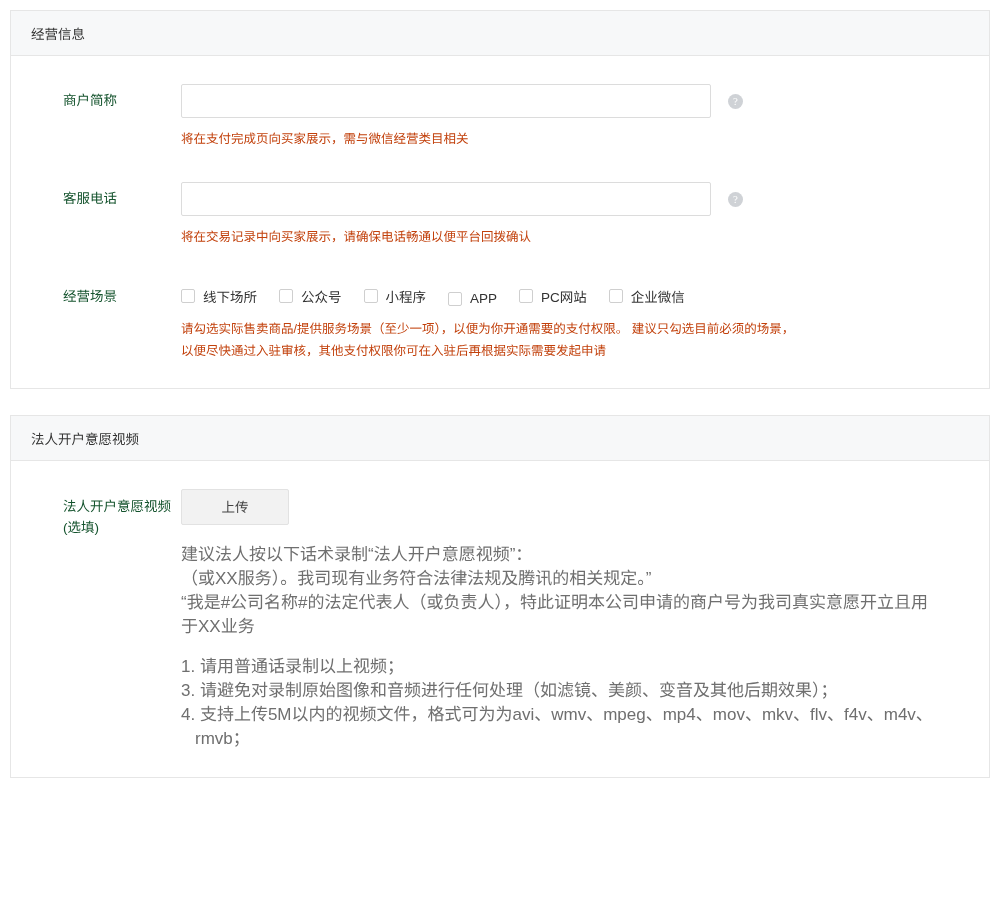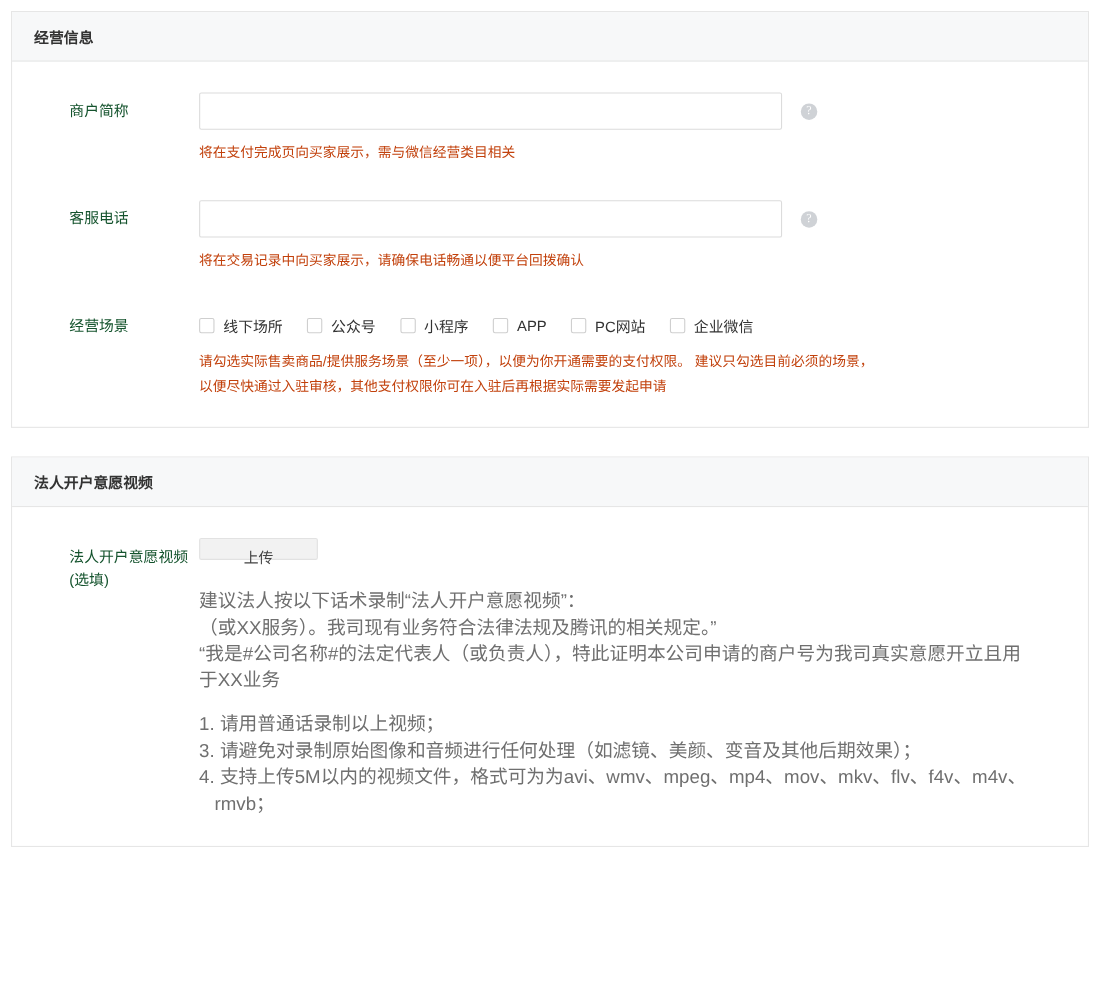--- a/index.html
+++ b/index.html
@@ -28,21 +28,20 @@
   }
   .card-header {
     background: #f7f8f9;
     border-bottom: 1px solid #e6e6e6;
     height: 44px;
     display: flex;
     align-items: center;
     padding: 0 20px;
     font-size: 13.5px;
     color: #333333;
-    font-weight: bold;
   }
   .card-body {
     padding: 28px 20px 20px 20px;
   }
   .form-row {
     display: flex;
     align-items: flex-start;
     margin-bottom: 6px;
   }
   .form-label {
@@ -99,21 +98,21 @@
     line-height: 22px;
     margin-top: 10px;
   }
   .hint.block {
     margin-top: 12px;
     max-width: 745px;
   }
   .row-gap { height: 26px; }
   .checkbox-group {
     display: flex;
-    align-items: center;
+    align-items: flex-end;
     flex-wrap: wrap;
     padding-top: 6px;
   }
   .checkbox-item {
     display: flex;
     align-items: center;
     margin-right: 22px;
     font-size: 13.5px;
     color: #333333;
     cursor: pointer;
@@ -124,21 +123,21 @@
     border: 1px solid #cfcfcf;
     border-radius: 2px;
     background: #ffffff;
     margin-right: 8px;
     box-sizing: border-box;
     flex: 0 0 14px;
   }
   .upload-btn {
     display: inline-block;
     min-width: 108px;
-    height: 20px;
+    height: 36px;
     line-height: 36px;
     text-align: center;
     background: #f2f2f2;
     border: 1px solid #e2e2e2;
     border-radius: 2px;
     font-size: 13.5px;
     color: #444444;
     cursor: pointer;
     padding: 0 14px;
     box-sizing: border-box;

